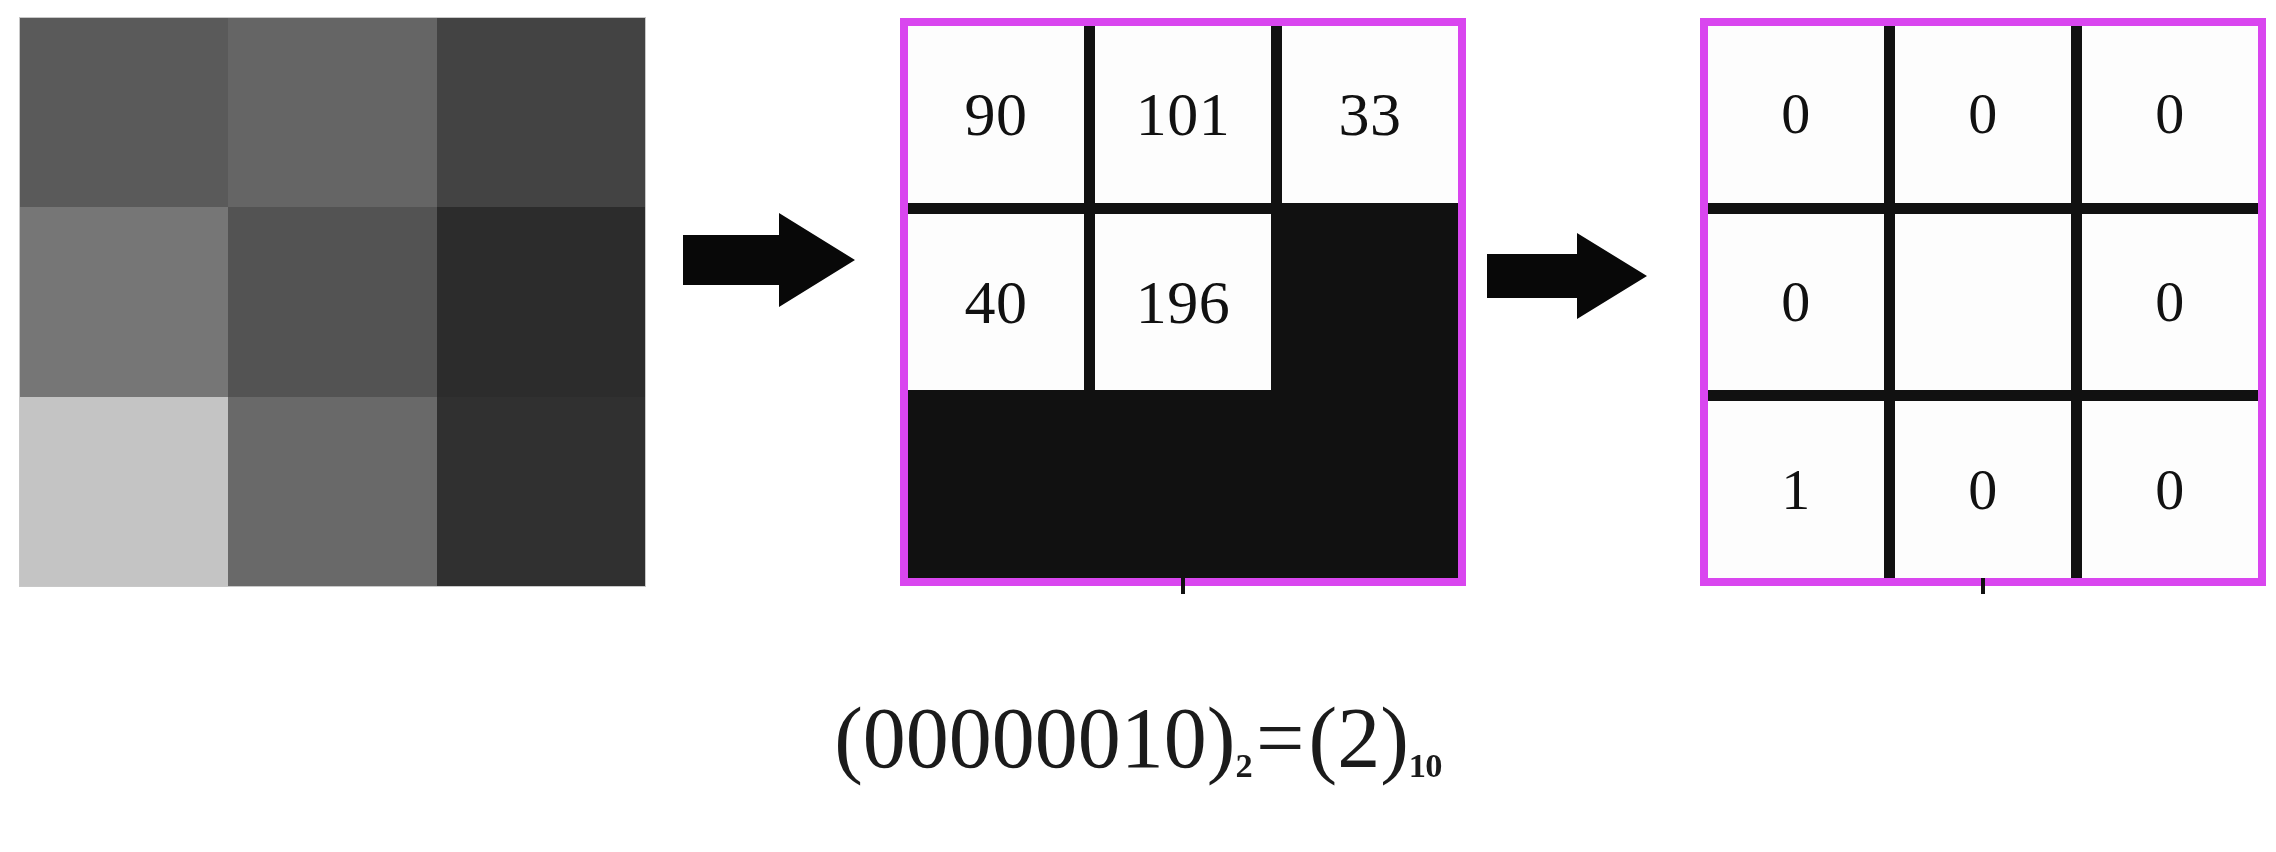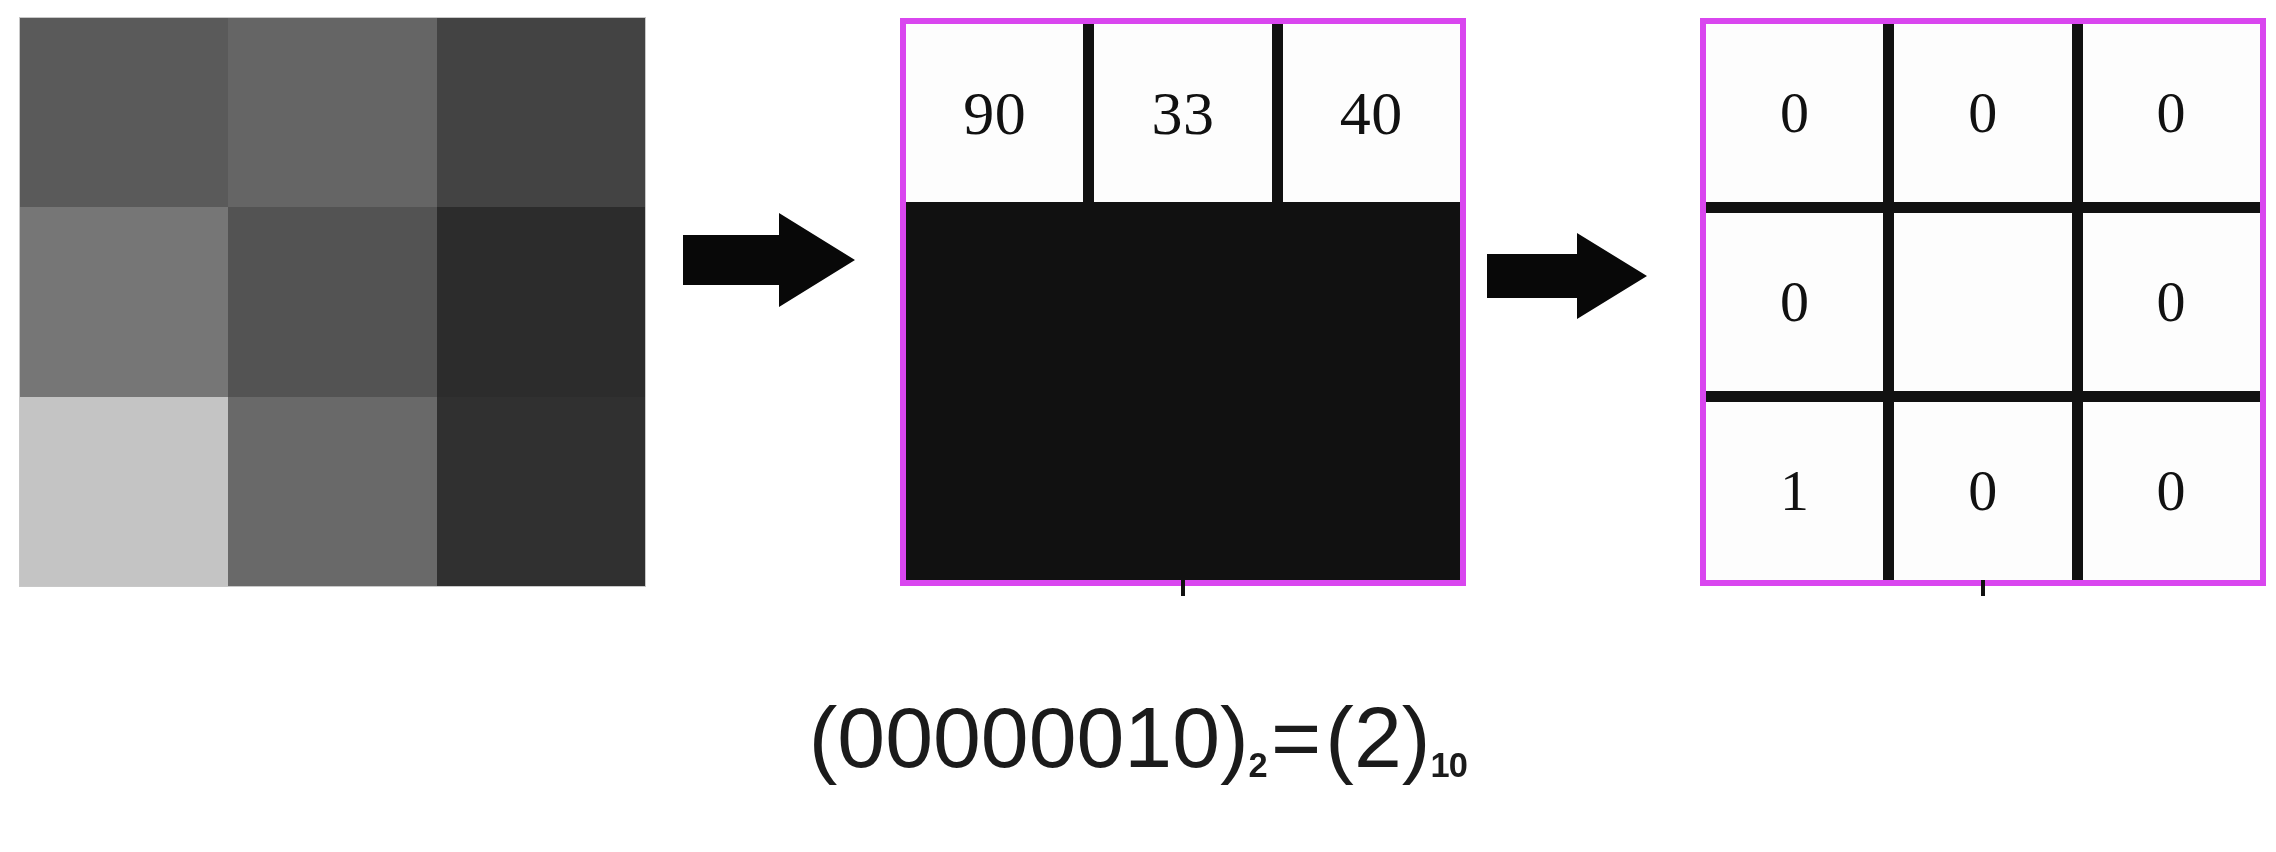--- a/index.html
+++ b/index.html
@@ -50,21 +50,21 @@
   .arrow-1 { left: 683px; top: 207px; width: 172px; height: 106px; }
   .arrow-2 { left: 1487px; top: 228px; width: 160px; height: 96px; }
 
   
   .grid {
     position: absolute;
     top: 18px;
     width: 566px;
     height: 568px;
     background: #111111;
-    border: 6px solid #d946ef;
+    border: 8px solid #d946ef;
     box-sizing: border-box;
     display: grid;
     grid-template-columns: repeat(3, 1fr);
     grid-template-rows: repeat(3, 1fr);
     gap: 11px;
   }
   .grid-values { left: 900px; }
   .grid-binary { left: 1700px; }
 
   .grid-cell {
@@ -92,21 +92,21 @@
     transform: translateX(-50%);
   }
 
   
   .equation {
     position: absolute;
     left: 0;
     top: 688px;
     width: 2276px;
     text-align: center;
-    font-family: Liberation Sans, sans-serif;
+    font-family: Liberation Serif, serif;
     font-size: 86px;
     color: #1b1b1b;
     letter-spacing: 0px;
     white-space: nowrap;
   }
   .equation .eq-part { display: inline; }
   .equation sub {
     font-size: 0.40em;
     vertical-align: baseline;
     position: relative;
@@ -136,22 +136,24 @@
     </div>
 
   <div class="arrow arrow-1">
     <svg viewBox="0 0 172 106" width="172" height="106" aria-hidden="true">
       <path d="M0 28 L96 28 L96 6 L172 53 L96 100 L96 78 L0 78 Z" fill="#080808"></path>
     </svg>
   </div>
 
   <div class="grid grid-values" id="value-grid">
       <div class="grid-cell">90</div>
+      <div class="grid-cell">101</div>
       <div class="grid-cell">33</div>
       <div class="grid-cell">40</div>
+      <div class="grid-cell">196</div>
     </div>
 
   <div class="arrow arrow-2">
     <svg viewBox="0 0 160 96" width="160" height="96" aria-hidden="true">
       <path d="M0 26 L90 26 L90 5 L160 48 L90 91 L90 70 L0 70 Z" fill="#080808"></path>
     </svg>
   </div>
 
   <div class="grid grid-binary" id="binary-grid">
       <div class="grid-cell">0</div>

